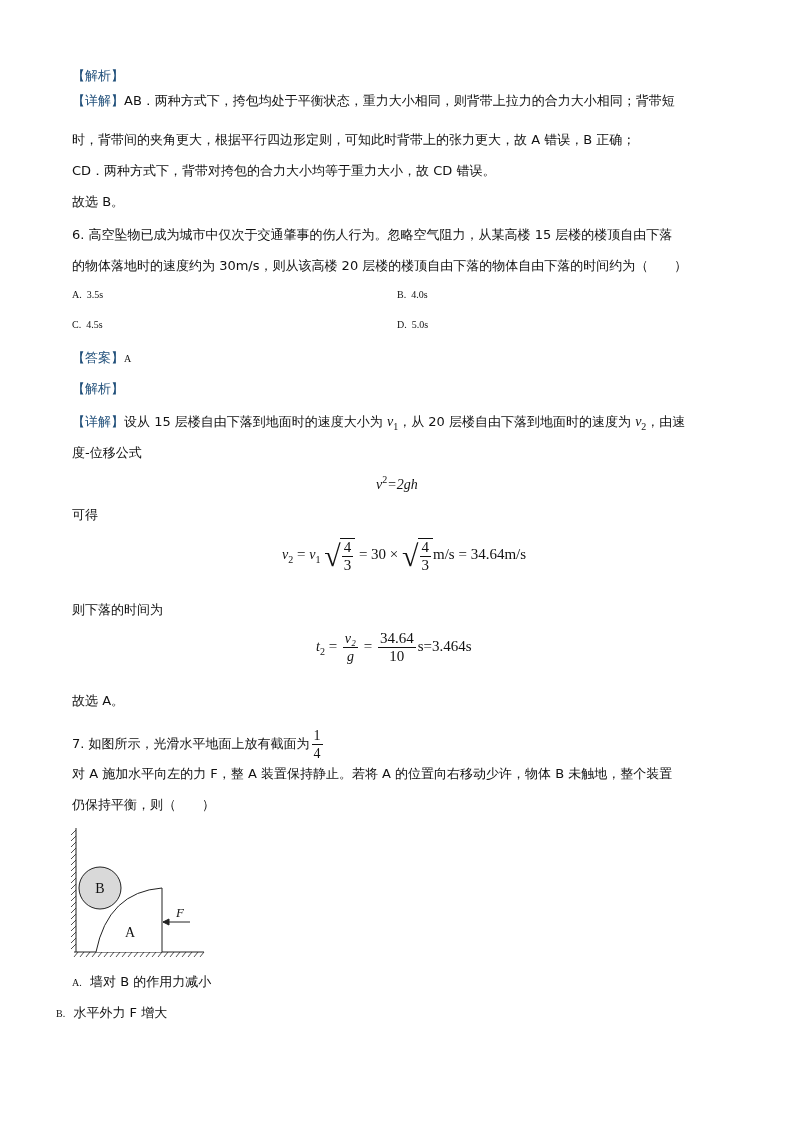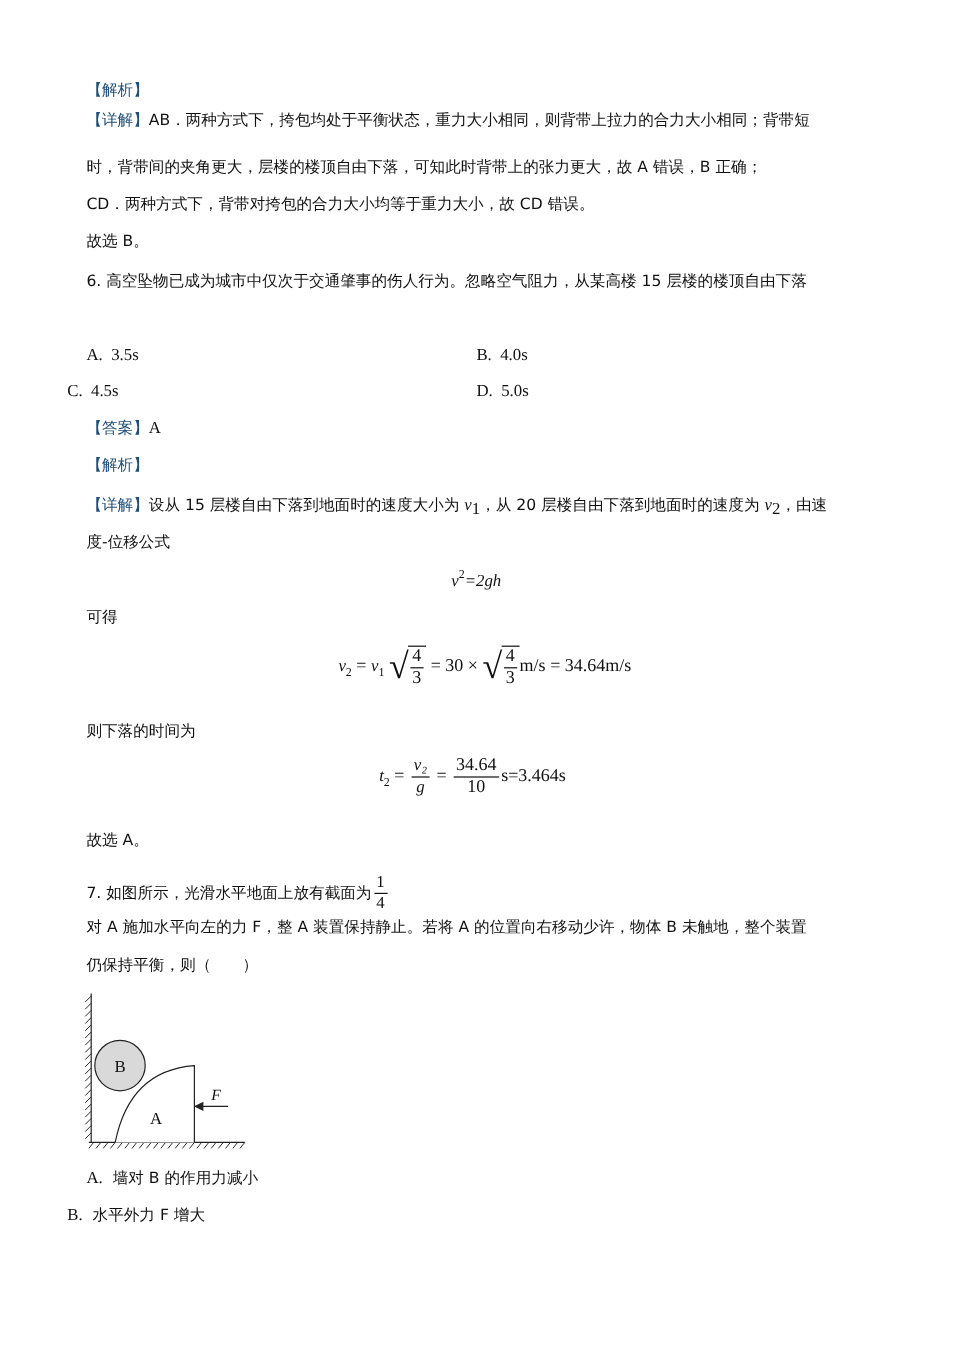--- a/index.html
+++ b/index.html
@@ -1,21 +1,21 @@
 <!DOCTYPE html>
 <html><head>
 <meta charset="utf-8">
 <style>
   html, body { margin: 0; padding: 0; background: #ffffff; }
   body { width: 794px; height: 1123px; position: relative; overflow: hidden;
          font-family: "DejaVu Sans", "Liberation Sans", sans-serif; color: #111; font-size: 13px; }
   .page { position: absolute; left: 0; top: 0; width: 700px; height: 1123px; }
   .line { position: absolute; left: 72px; white-space: nowrap; line-height: 18px; }
   .tag { color: #1f4e79; }
-  .lat { font-family: "Liberation Serif", serif; font-size: 14px; }
+  .lat { font-family: "Liberation Serif", serif; font-size: 10px; }
   .it { font-family: "Liberation Serif", serif; font-style: italic; font-size: 14px; }
   .math { position: absolute; font-family: "Liberation Serif", serif; font-size: 15px; white-space: nowrap; }
   .frac { display: inline-flex; flex-direction: column; align-items: center; vertical-align: middle; margin: 0 2px; }
   .frac .num { border-bottom: 1px solid #111; padding: 0 2px; line-height: 17px; }
   .frac .den { padding: 0 2px; line-height: 17px; }
   .sqrt { display: inline-flex; align-items: center; vertical-align: middle; }
   .sqrt .rad { font-size: 30px; line-height: 30px; margin-right: -1px; }
   .sqrt .body { border-top: 1px solid #111; }
   .opt { position: absolute; white-space: nowrap; }
   sub { font-size: 10px; }
@@ -24,33 +24,34 @@
 </style>
 </head>
 <body>
 
 <div class="page">
 
   <div class="line tag" style="top:67px">【解析】</div>
   <div class="line" style="top:92px">
     <span class="tag">【详解】</span><span>AB．两种方式下，挎包均处于平衡状态，重力大小相同，则背带上拉力的合力大小相同；背带短</span>
   </div>
-  <div class="line" style="top:131px">时，背带间的夹角更大，层楼的楼顶自由下落，可知此时背带上的张力更大，故 A 错误，B 正确；</div>
+  <div class="line" style="top:131px">时，背带间的夹角更大，根据平行四边形定则，可知此时背带上的张力更大，故 A 错误，B 正确；</div>
   <div class="line" style="top:162px">CD．两种方式下，背带对挎包的合力大小均等于重力大小，故 CD 错误。</div>
   <div class="line" style="top:193px">故选 B。</div>
 
   <div class="line" style="top:226px">6. 高空坠物已成为城市中仅次于交通肇事的伤人行为。忽略空气阻力，从某高楼 15 层楼的楼顶自由下落</div>
+  <div class="line" style="top:257px">的物体落地时的速度约为 30m/s，则从该高楼 20 层楼的楼顶自由下落的物体自由下落的时间约为（　　）</div>
 
   <div class="opt lat" style="left:72px; top:289px">
     <span>A.</span>&nbsp;&nbsp;<span>3.5s</span>
   </div>
   <div class="opt lat" style="left:397px; top:289px">
     <span>B.</span>&nbsp;&nbsp;<span>4.0s</span>
   </div>
-  <div class="opt lat" style="left:56px; top:319px">
+  <div class="opt lat" style="left:72px; top:319px">
     <span>C.</span>&nbsp;&nbsp;<span>4.5s</span>
   </div>
   <div class="opt lat" style="left:397px; top:319px">
     <span>D.</span>&nbsp;&nbsp;<span>5.0s</span>
   </div>
 
   <div class="line" style="top:349px">
     <span class="tag">【答案】</span><span class="lat">A</span>
   </div>
   <div class="line tag" style="top:380px">【解析】</div>

